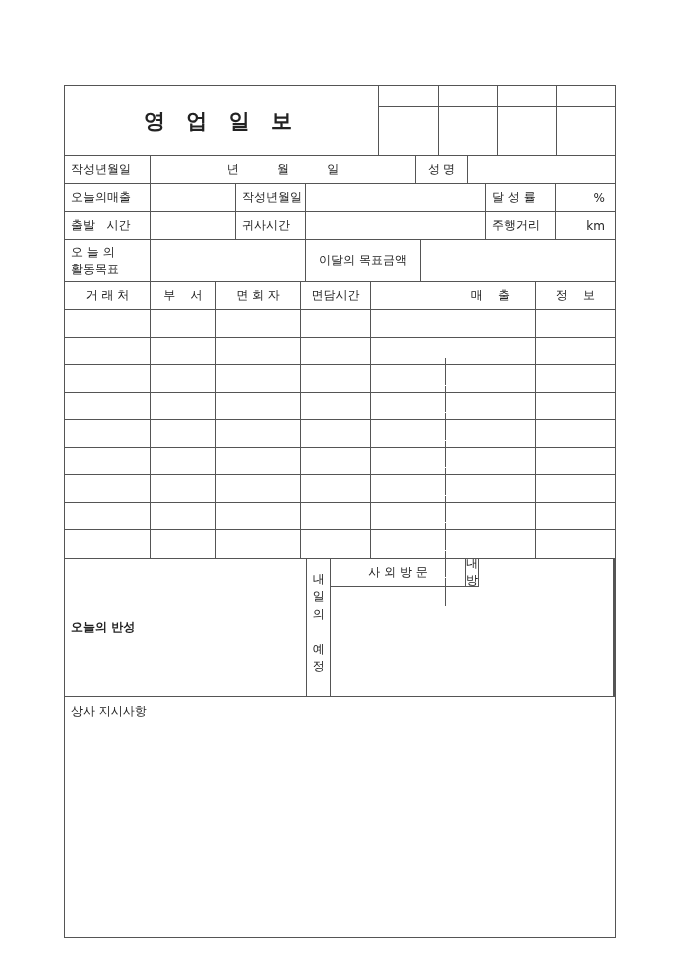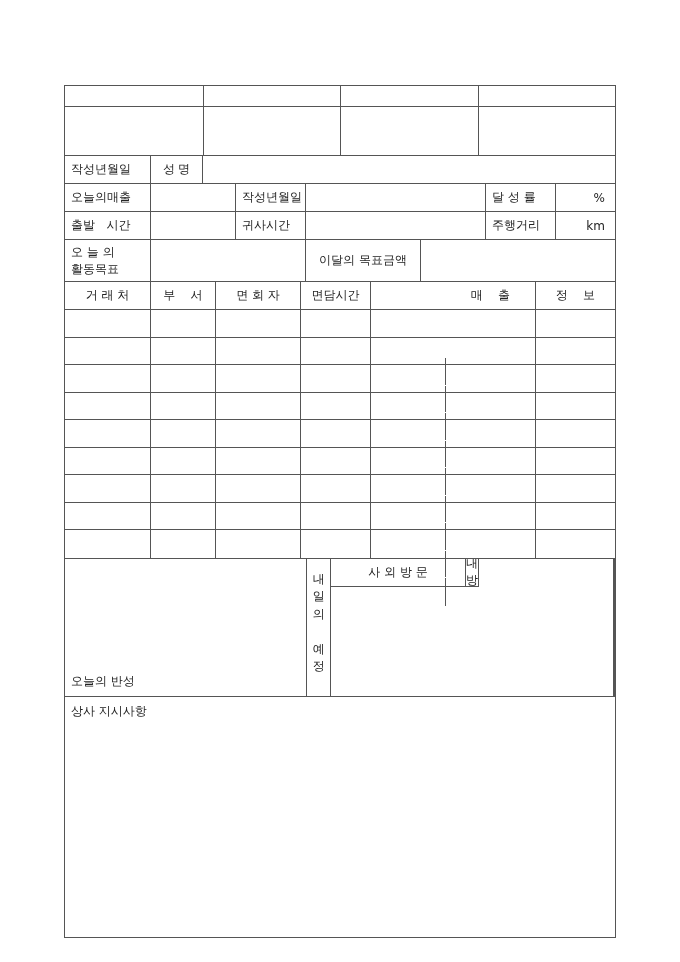--- a/index.html
+++ b/index.html
@@ -60,53 +60,57 @@
   .tc0 { width: 86px; } .tc1 { width: 65px; } .tc2 { width: 85px; }
   .tc3 { width: 70px; } .tc4 { width: 75px; margin-top: 48px; } .tc5 { width: 90px; } .tc6 { flex: 1; }
   .thead > .cell { justify-content: center; white-space: pre; }
   .tbody { display: block; }
   .trow { display: flex; height: 27.5px; border-bottom: 1px solid var(--line, #555); }
   .trow:last-child { border-bottom: none; }
   .trow > .cell { height: 100%; }
 
   
   .bottom-sec { height: 138px; }
-  .reflection { width: 306px; align-items: flex-end; padding: 6px; }
+  .reflection { width: 306px; align-items: center; padding: 6px; font-weight: bold; }
   .tomorrow {
     width: 30px; justify-content: center; align-items: flex-start;
     padding-top: 12px; text-align: center; line-height: 17.5px;
   }
   .visits { flex: 1; display: flex; flex-direction: row; }
   .visit-head { display: flex; height: 28px; border-bottom: 1px solid var(--line, #555); }
   .visit-body { flex: 1; display: flex; }
   .vw-out { width: 135px; }
 
   
   .instructions-sec { display: block; height: 240px; padding: 6px; font-size: 12px; }
 </style>
 </head>
 <body>
 
 <div class="form">
 
   <div class="sec header-sec">
+    <div class="cell title-cell">
+      <span class="title">영 업 일 보</span>
+    </div>
     <div class="approval">
       <div class="ap-cell"></div>
       <div class="ap-cell"></div>
       <div class="ap-cell"></div>
       <div class="ap-cell"></div>
       <div class="ap-cell"></div>
       <div class="ap-cell"></div>
       <div class="ap-cell"></div>
       <div class="ap-cell"></div>
     </div>
   </div>
 
   <div class="sec h28">
     <div class="cell w86 label">작성년월일</div>
+    <div class="cell w265 center pre">년          월          일</div>
     <div class="cell w52 center">성 명</div>
     <div class="cell f1"></div>
   </div>
 
   <div class="sec h28">
     <div class="cell w86 label">오늘의매출</div>
     <div class="cell w85"></div>
     <div class="cell w70 label">작성년월일</div>
     <div class="cell w180"></div>
     <div class="cell w70 label">달 성 률</div>

